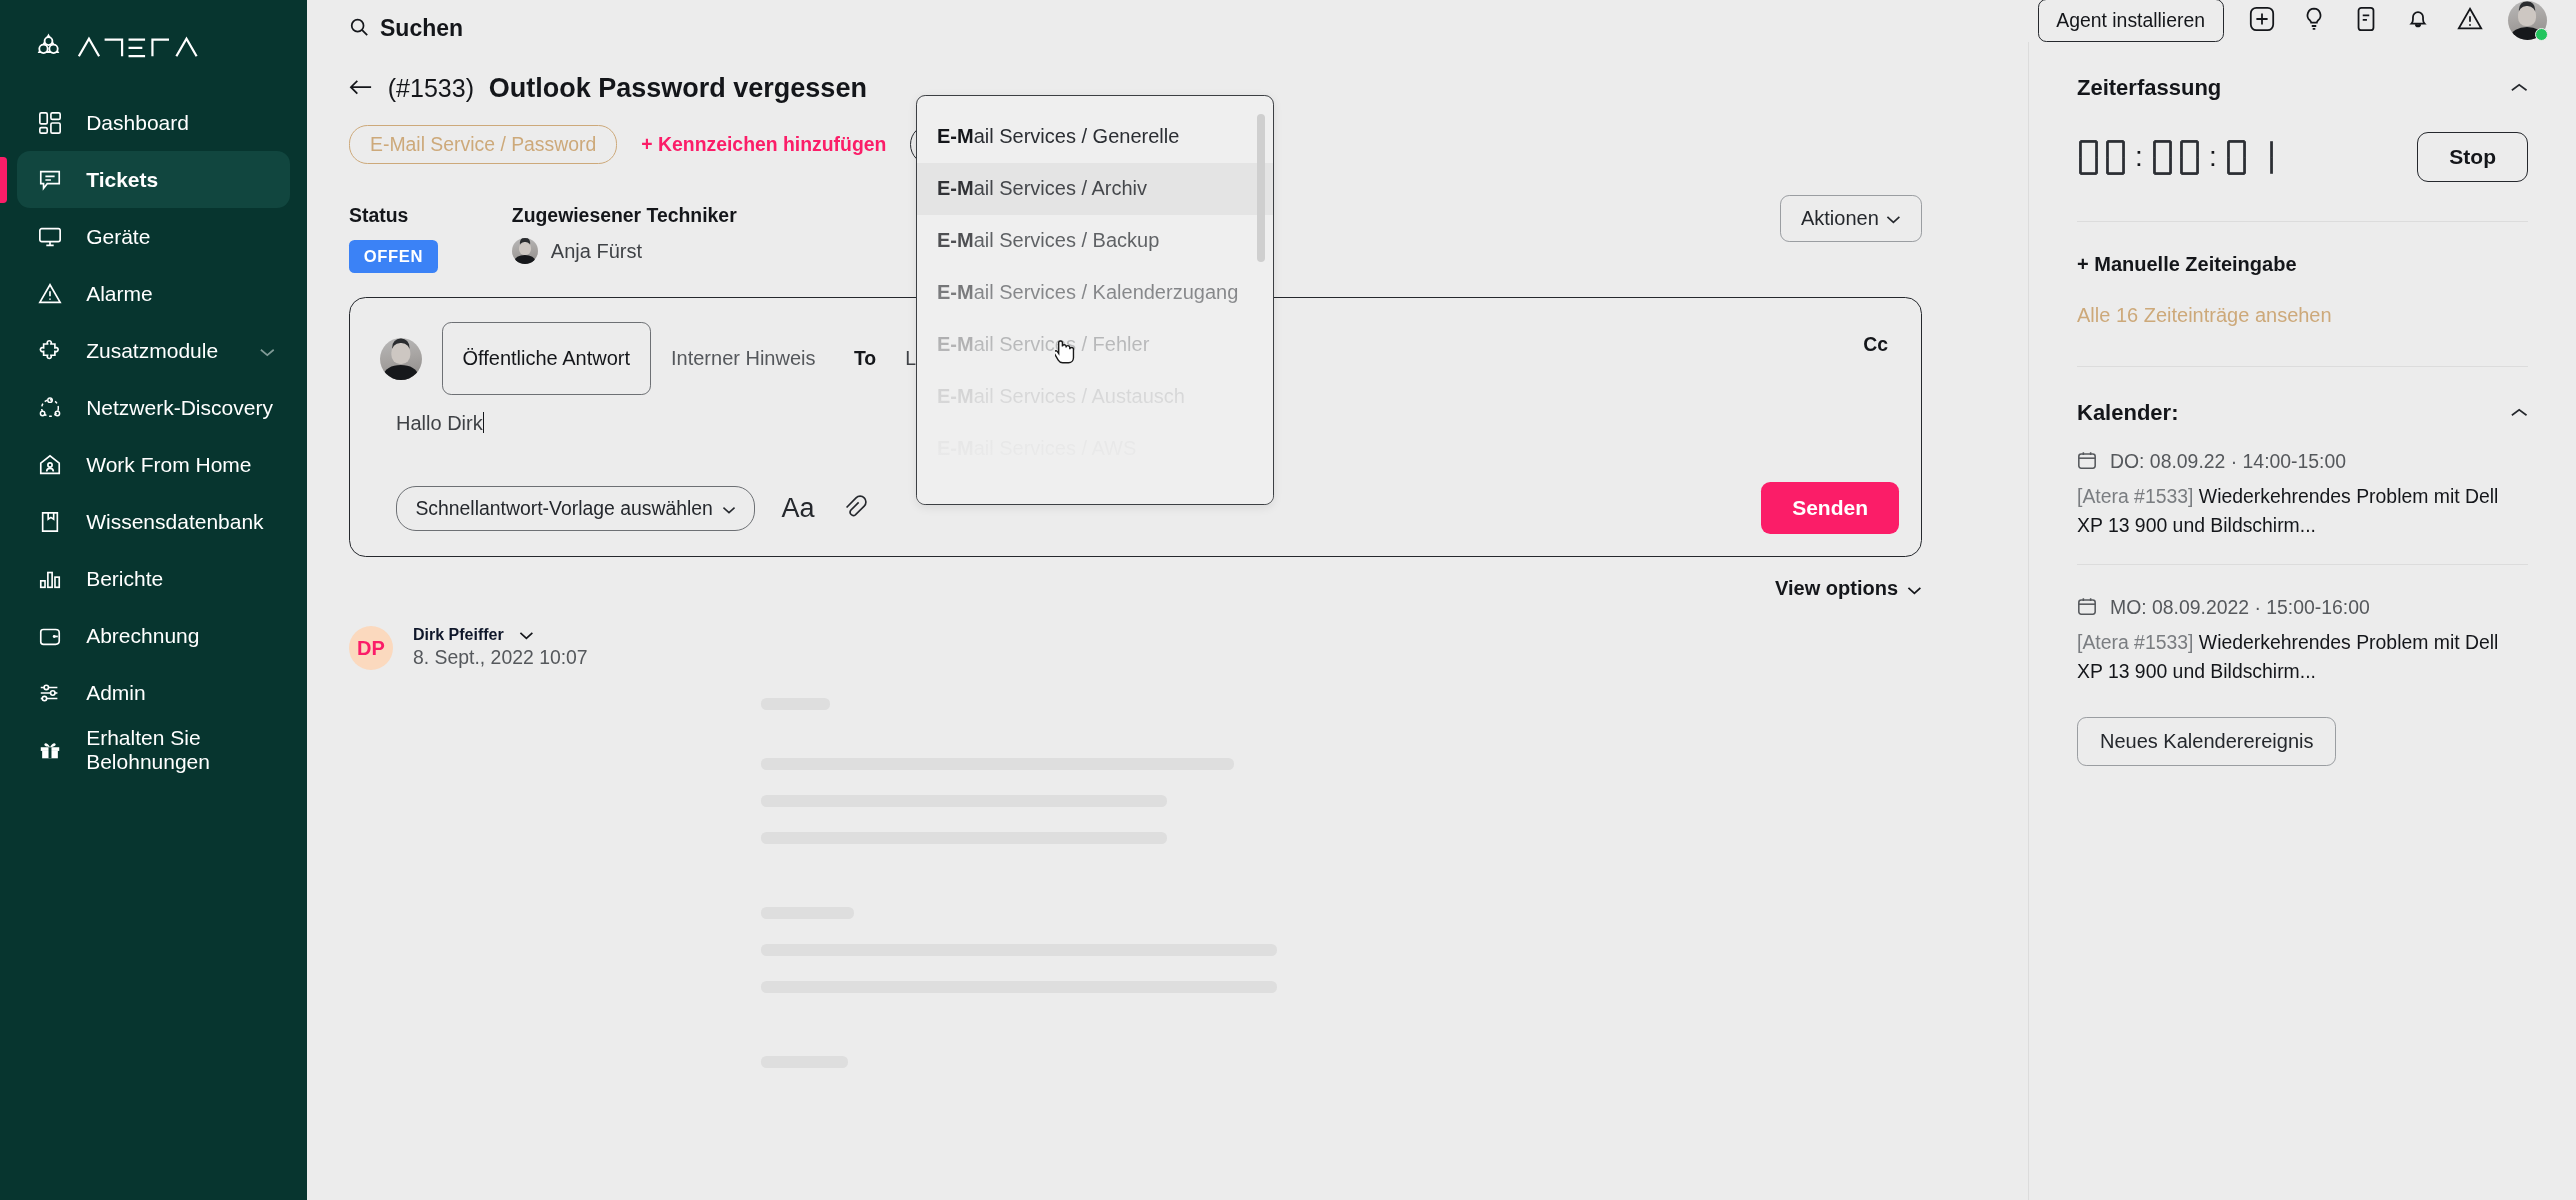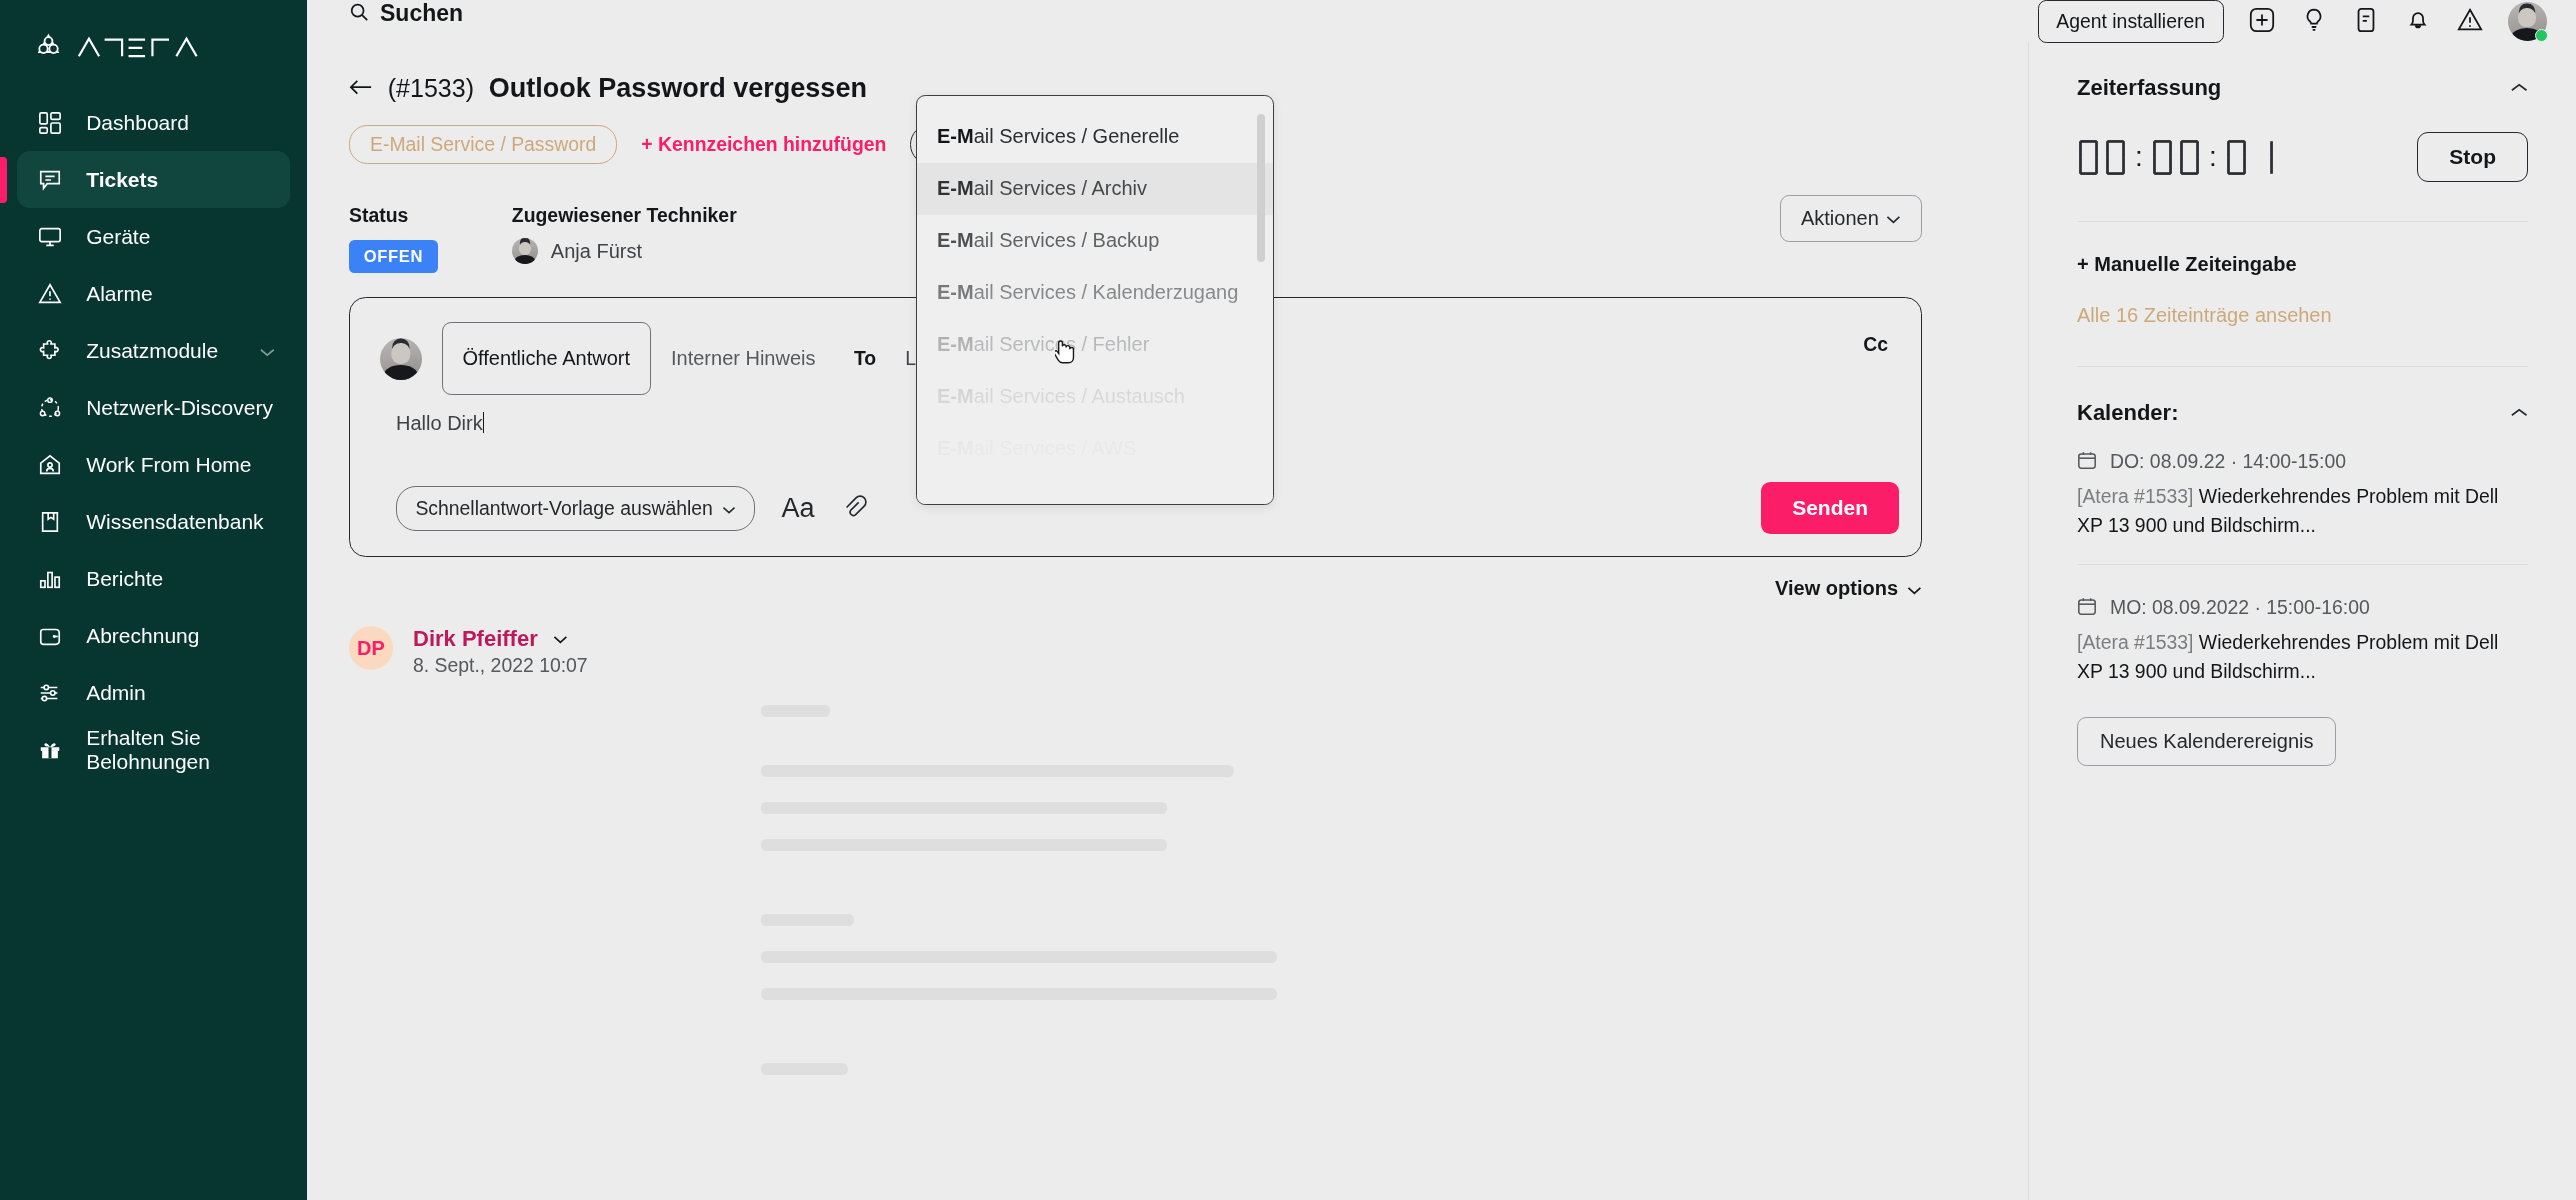--- a/index.html
+++ b/index.html
@@ -55,21 +55,21 @@
   .nav-chevron {
     position: absolute; right: 14.8px; top: 50%;
     transform: translateY(-50%);
     opacity: .8;
   }
 
   
   #topbar {
     position: absolute; left: 307px; top: 0;
     width: 2269px; height: 42px;
-    display: flex; align-items: flex-start;
+    display: flex; align-items: flex-end;
   }
   #search-box {
     display: flex; align-items: center; gap: 11px;
     margin-left: 42px; cursor: text;
   }
   #search-label { font-size: 23px; font-weight: bold; color: #14161a; }
   #topbar-right {
     margin-left: auto; display: flex; align-items: center;
     gap: 24px; padding-right: 29.5px;
   }
@@ -266,21 +266,21 @@
   
   #comment { display: flex; gap: 20px; padding: 26px 0 0 42px; }
   #dp-avatar {
     width: 44px; height: 44px; border-radius: 50%;
     background: #fbd9be; color: #fb1d68;
     font-size: 20px; font-weight: bold;
     display: flex; align-items: center; justify-content: center;
     flex: 0 0 auto;
   }
   #comment-name-row { display: flex; align-items: center; gap: 14.8px; cursor: pointer; }
-  #comment-name { font-size: 22px; font-weight: bold; color: #be185d; }
+  #comment-name { font-size: 16px; font-weight: bold; color: #0f172a; }
   #comment-date { font-size: 19.4px; color: #55585c; margin-top: 2px; }
 
   #skeleton { padding: 28px 0 0 454px; }
   .sk { background: #dedede; border-radius: 5.5px; height: 12px; }
   .sk.gap-lg { margin-top: 48px; }
   .sk.gap-md { margin-top: 25px; }
   .sk.gap-xl { margin-top: 63px; }
 
   
   #right-panel {

